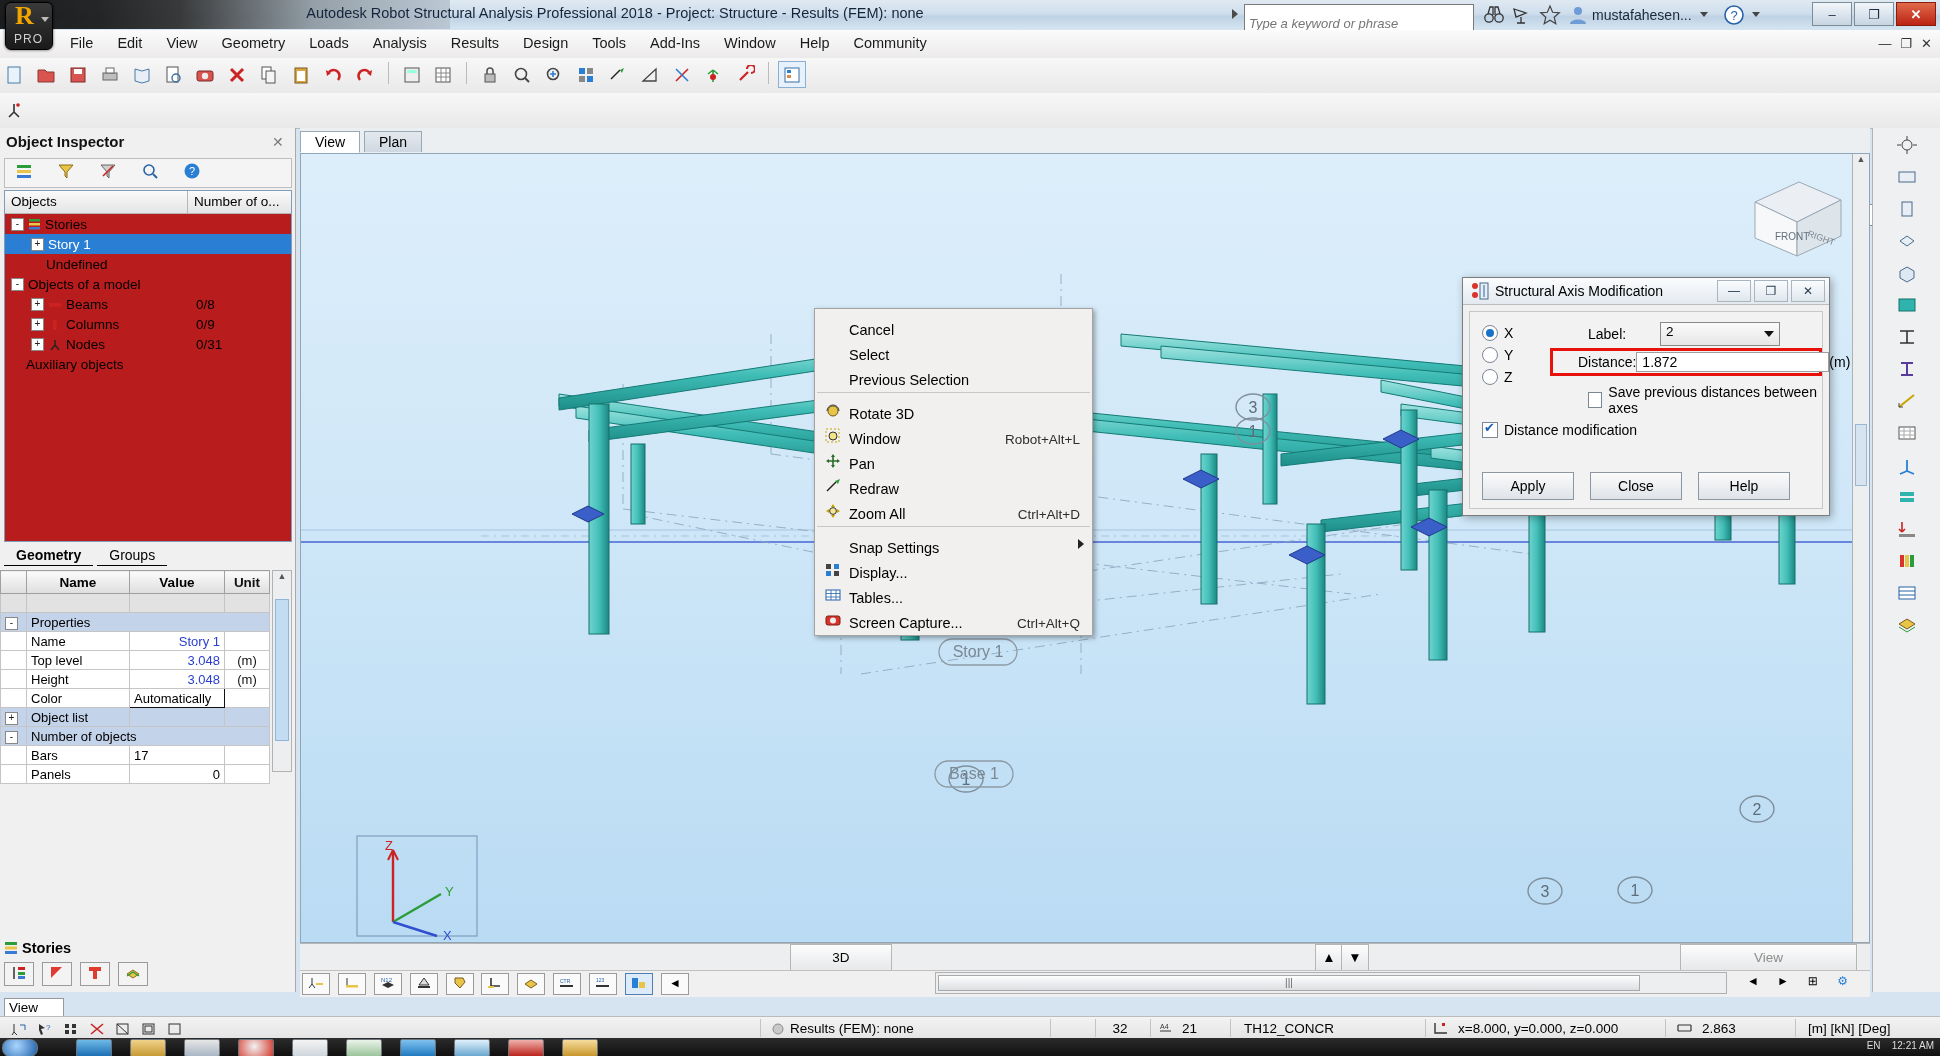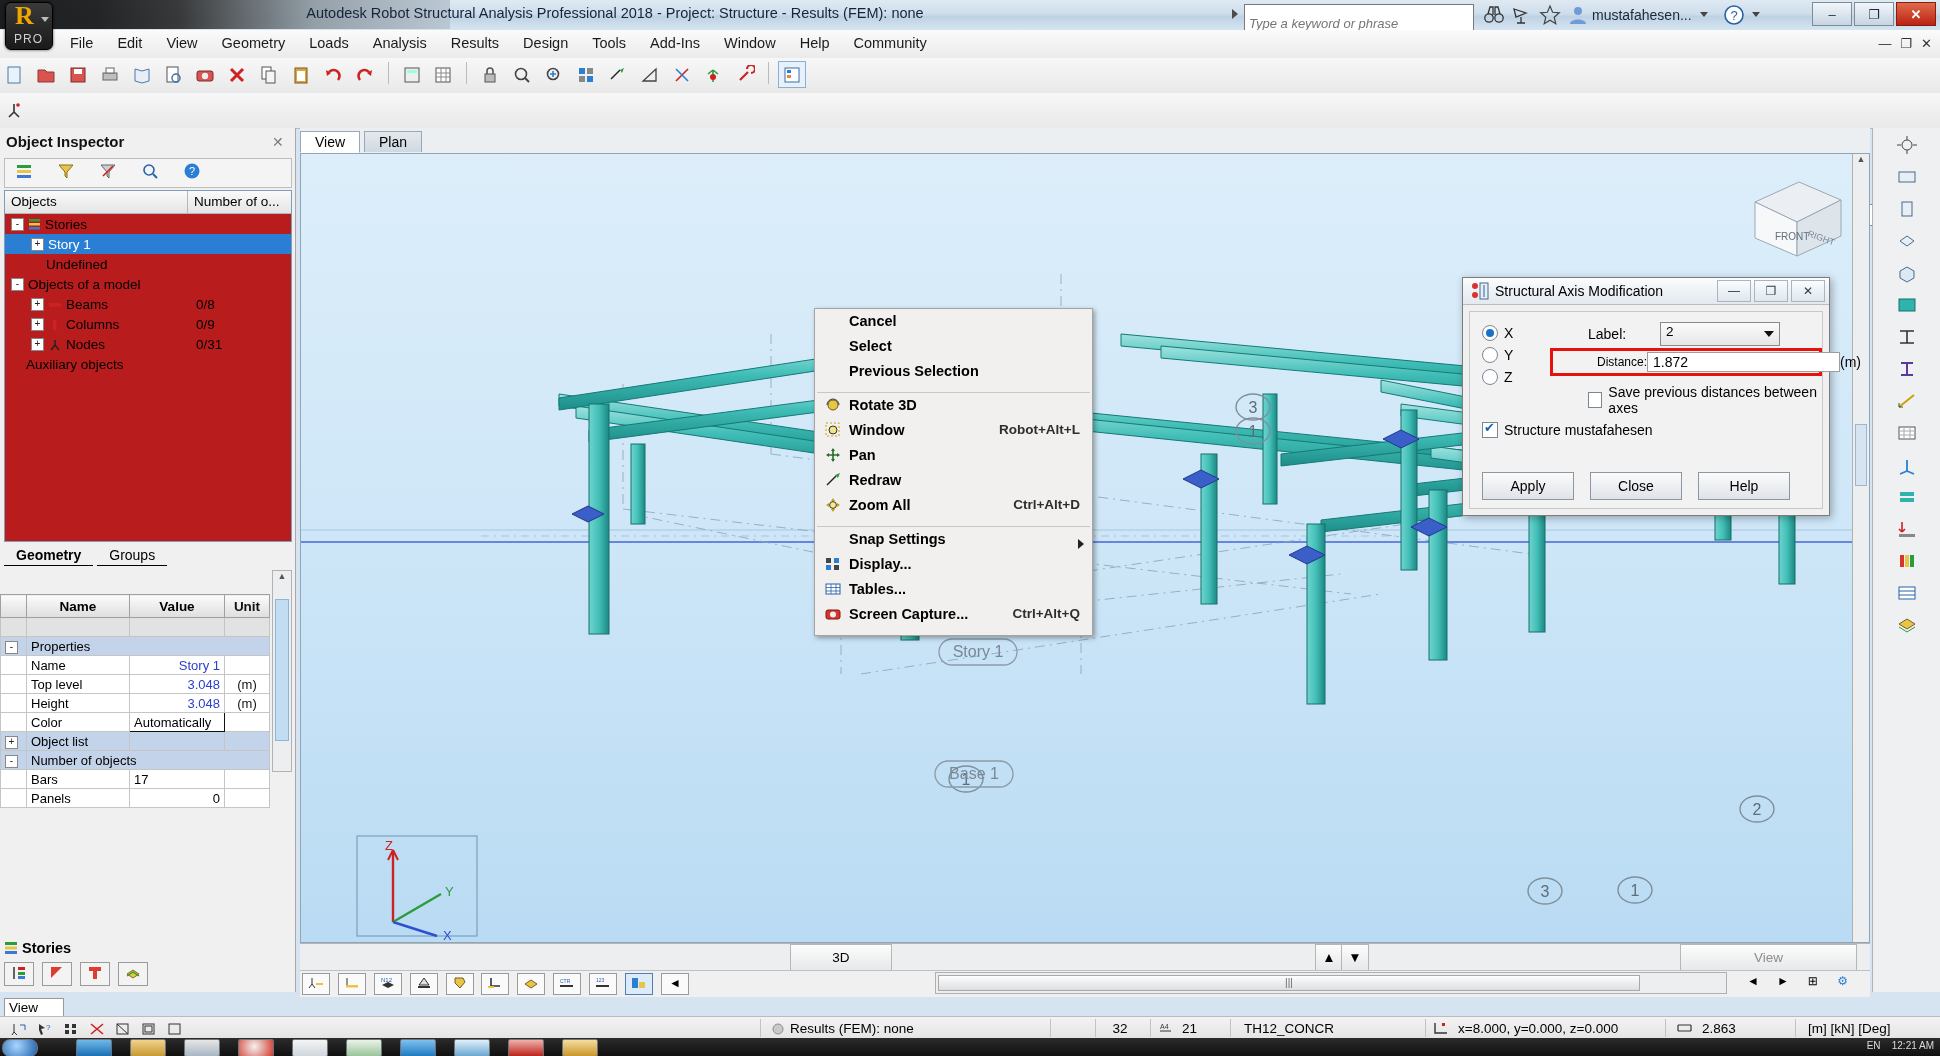--- a/index.html
+++ b/index.html
@@ -83,21 +83,21 @@
   .trow.sel{background:#2a7fd4;color:#fff;}
   .exp{display:inline-block;width:11px;height:11px;border:1px solid #888;background:#fff;
     font-size:10px;line-height:9px;text-align:center;margin-right:4px;color:#222;}
   .ind1{padding-left:6px;} .ind2{padding-left:26px;}
 
   .panel-tabs{left:4px;top:545px;width:290px;height:22px;}
   .ptab{display:inline-block;padding:2px 12px;font-size:14px;border-bottom:1px solid #000;}
   .ptab.act{font-weight:bold;}
 
   
-  #props{left:0;top:570px;width:270px;margin-top:24px;}
+  #props{left:0;top:570px;width:270px;}
   .ptbl{border-collapse:collapse;font-size:13px;width:270px;}
   .ptbl th{background:linear-gradient(to bottom,#fbfbfb,#dedede);border:1px solid #a0a0a0;
      font-weight:bold;font-size:13.5px;height:20px;}
   .ptbl td{border:1px solid #c5c5c5;height:18px;padding:0 4px;background:#fff;}
   .ptbl .grp td{background:#c3d3ea;font-weight:normal;}
   .ptbl .num{text-align:right;color:#2a3fd0;}
   .ptbl .unit{width:36px;text-align:center;color:#111;}
   .ptbl .nm{width:100px;}
   #props-scroll{left:272px;top:570px;width:18px;height:200px;background:#eceef0;border:1px solid #b2b2b2;}
   #props-scroll .thumb{margin:18px 2px 0 2px;height:140px;background:#c2dcf2;border:1px solid #8fb6d8;}
@@ -120,21 +120,21 @@
   #vp-svg{position:absolute;left:0;top:0;}
 
   
   #righttools{left:1872px;top:128px;width:68px;height:864px;background:#eff0f1;border-left:1px solid #b4b4b4;}
   #righttools .rb{width:30px;height:28px;margin:2px auto;display:flex;align-items:center;justify-content:center;
      font-size:14px;color:#333;border:1px solid transparent;}
 
   
   #ctxmenu{left:814px;top:308px;width:277px;background:#f1f0ee;border:1px solid #a4a4a4;
      box-shadow:2px 2px 5px rgba(0,0,0,.35);padding:4px 0;}
-  .cmi{display:flex;align-items:flex-start;height:25px;font-size:14.5px;padding:0 6px;position:relative;font-weight:bold;}
+  .cmi{display:flex;align-items:flex-end;height:25px;font-size:14.5px;padding:0 6px;position:relative;}
   .cmi .ci{width:24px;text-align:center;font-size:13px;}
   .cmi .ct{flex:1;padding-left:4px;}
   .cmi .cs{color:#2e2e2e;font-size:13.5px;padding-right:6px;}
   .cmi .subarrow{position:absolute;right:8px;top:8px;width:0;height:0;
      border-top:5px solid transparent;border-bottom:5px solid transparent;border-left:6px solid #222;}
   .cmsep{height:1px;background:#c7c7c7;margin:4px 2px;}
   .cm-highlight{border:3px solid #e8120d;margin:2px 3px;}
   .cm-highlight .cmi{height:30px;}
 
   
@@ -151,21 +151,21 @@
   .radio .rc.on::after{content:"";position:absolute;left:3px;top:3px;width:8px;height:8px;border-radius:50%;background:#1a72c6;}
   .lblrow{position:absolute;left:118px;top:10px;display:flex;align-items:center;}
   .lblrow .lt{font-size:14px;width:72px;}
   .dcombo{width:118px;height:22px;border:1px solid #8a8a8a;position:relative;
      background:linear-gradient(to bottom,#fbfbfb,#e6e6e6);}
   .dcombo .dv{padding:2px 5px;font-size:13.5px;}
   .dcombo .da{position:absolute;right:5px;top:8px;width:0;height:0;
      border-left:5px solid transparent;border-right:5px solid transparent;border-top:6px solid #111;}
   #dist-box{position:absolute;left:80px;top:36px;width:272px;height:28px;border:3px solid #e8120d;
      box-sizing:border-box;display:flex;align-items:center;background:#f2f2f2;}
-  #dist-box .dl{width:78px;font-size:12px;padding-left:16px;margin-left:28px;}
+  #dist-box .dl{width:78px;font-size:14px;padding-left:25px;}
   #dist-box .di{flex:1;height:20px;background:#fff;border:1px solid #9d9d9d;font-size:14px;padding:1px 5px;box-sizing:border-box;}
   #dist-box .du{width:42px;text-align:center;font-size:14px;}
   .chkrow{position:absolute;display:flex;align-items:center;font-size:14px;}
   .chk{width:14px;height:14px;border:1px solid #7b8794;background:#fff;margin-right:6px;position:relative;}
   .chk.on::after{content:"✔";position:absolute;left:1px;top:-3px;font-size:13px;color:#1a5fb4;}
   #dlg-btns{position:absolute;left:12px;bottom:8px;display:flex;gap:16px;}
   .dbtn{width:90px;height:26px;border:1px solid #8d97a1;background:linear-gradient(to bottom,#fbfbfb,#dfe3e8);
      font-size:14px;display:flex;align-items:center;justify-content:center;}
 
   
@@ -1028,21 +1028,21 @@
       <input class="di" value="1.872" style="">
       <span class="du">(m)</span>
     </div>
 
     <div class="chkrow" style="left:118px;top:72px">
       <span class="chk"></span>
       <span>Save previous distances between axes</span>
     </div>
     <div class="chkrow" style="left:12px;top:110px">
       <span class="chk on"></span>
-      <span>Structure mustafahesen</span>
+      <span>Distance modification</span>
     </div>
 
     <div id="dlg-btns">
       <div class="dbtn">Apply</div>
       <div class="dbtn">Close</div>
       <div class="dbtn">Help</div>
     </div>
   </div>
 </div>
 

